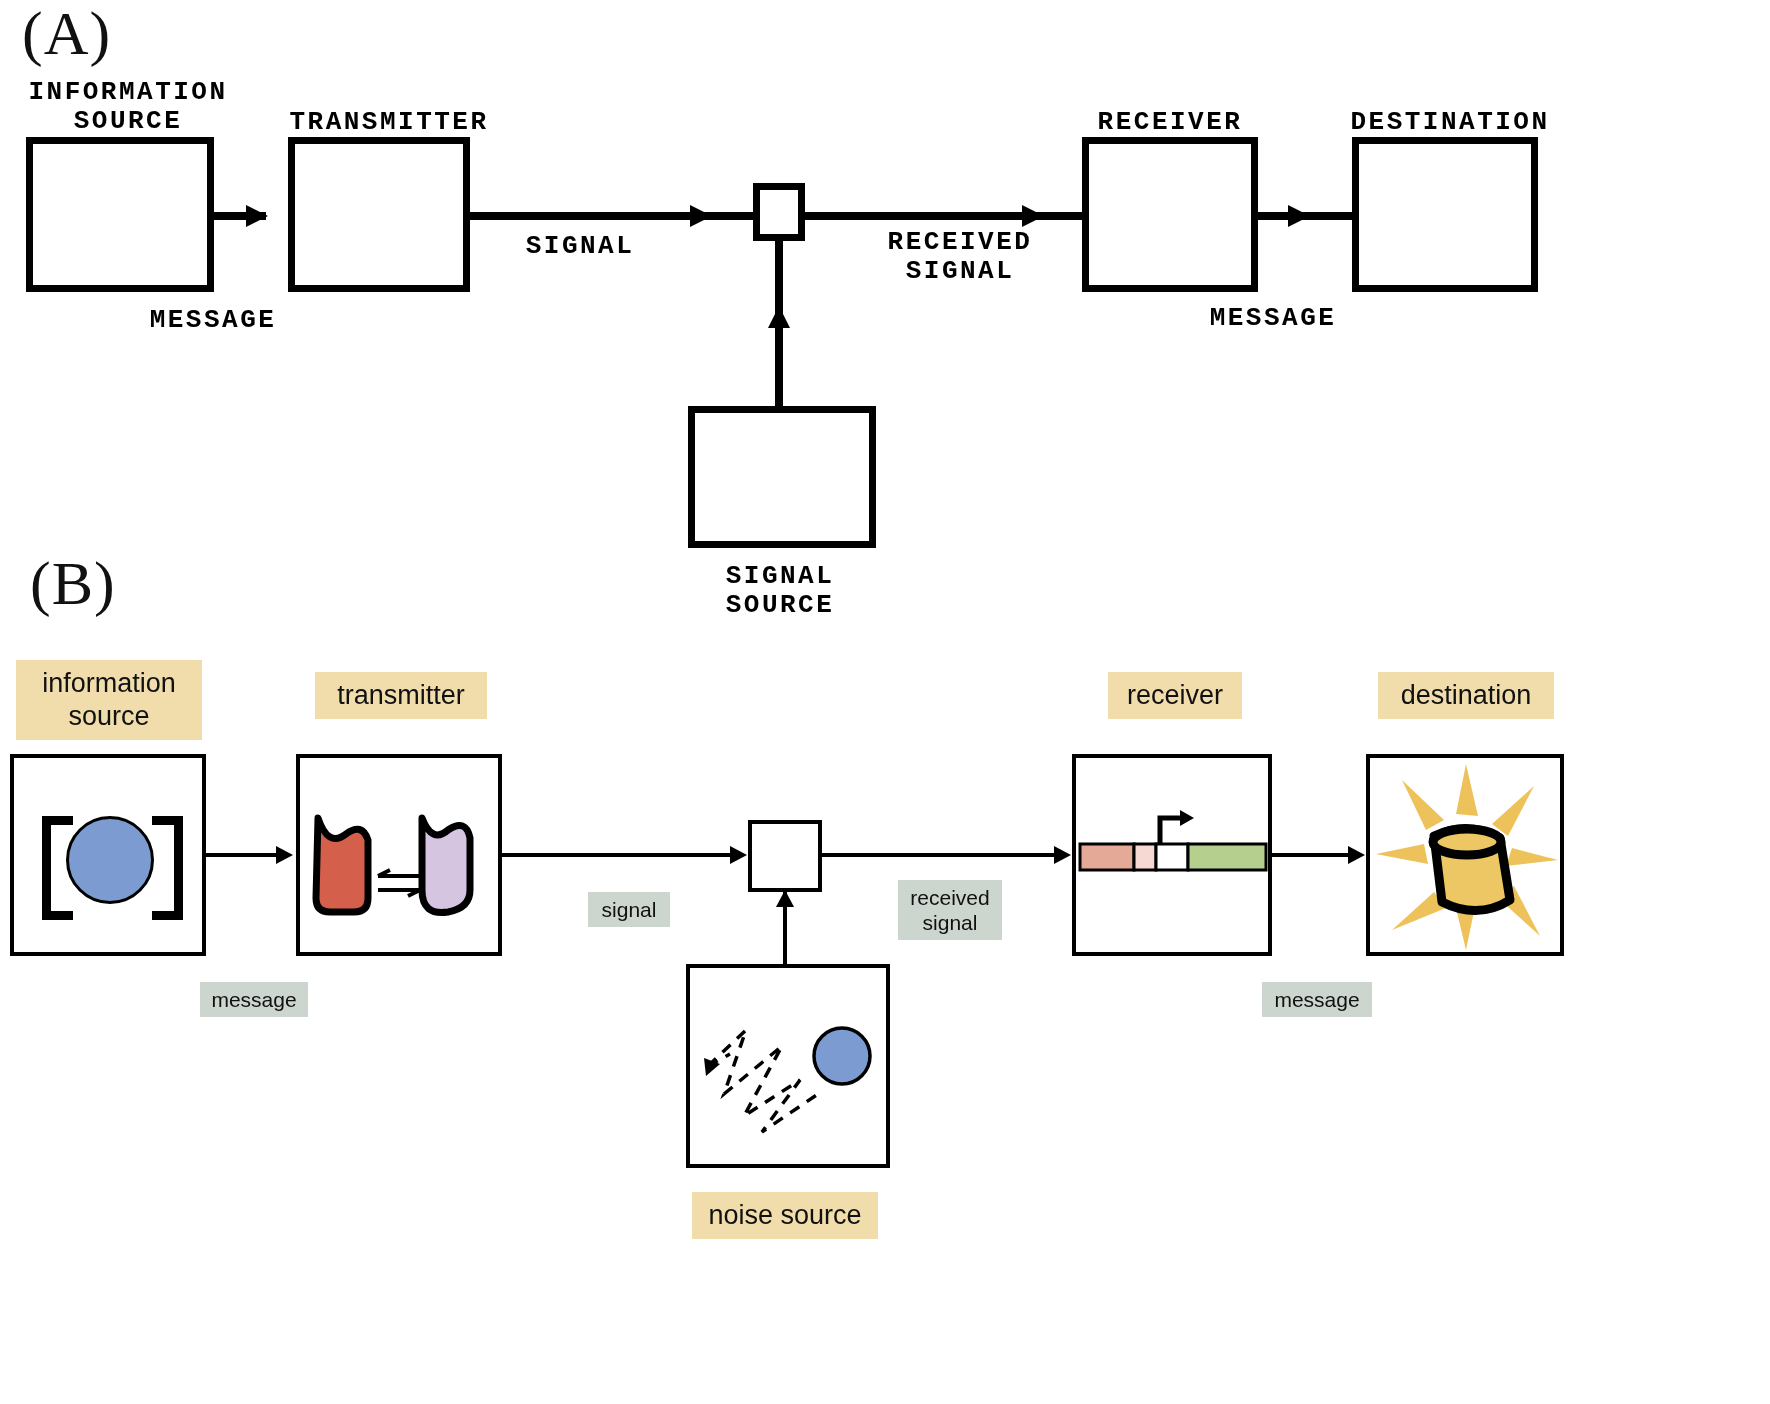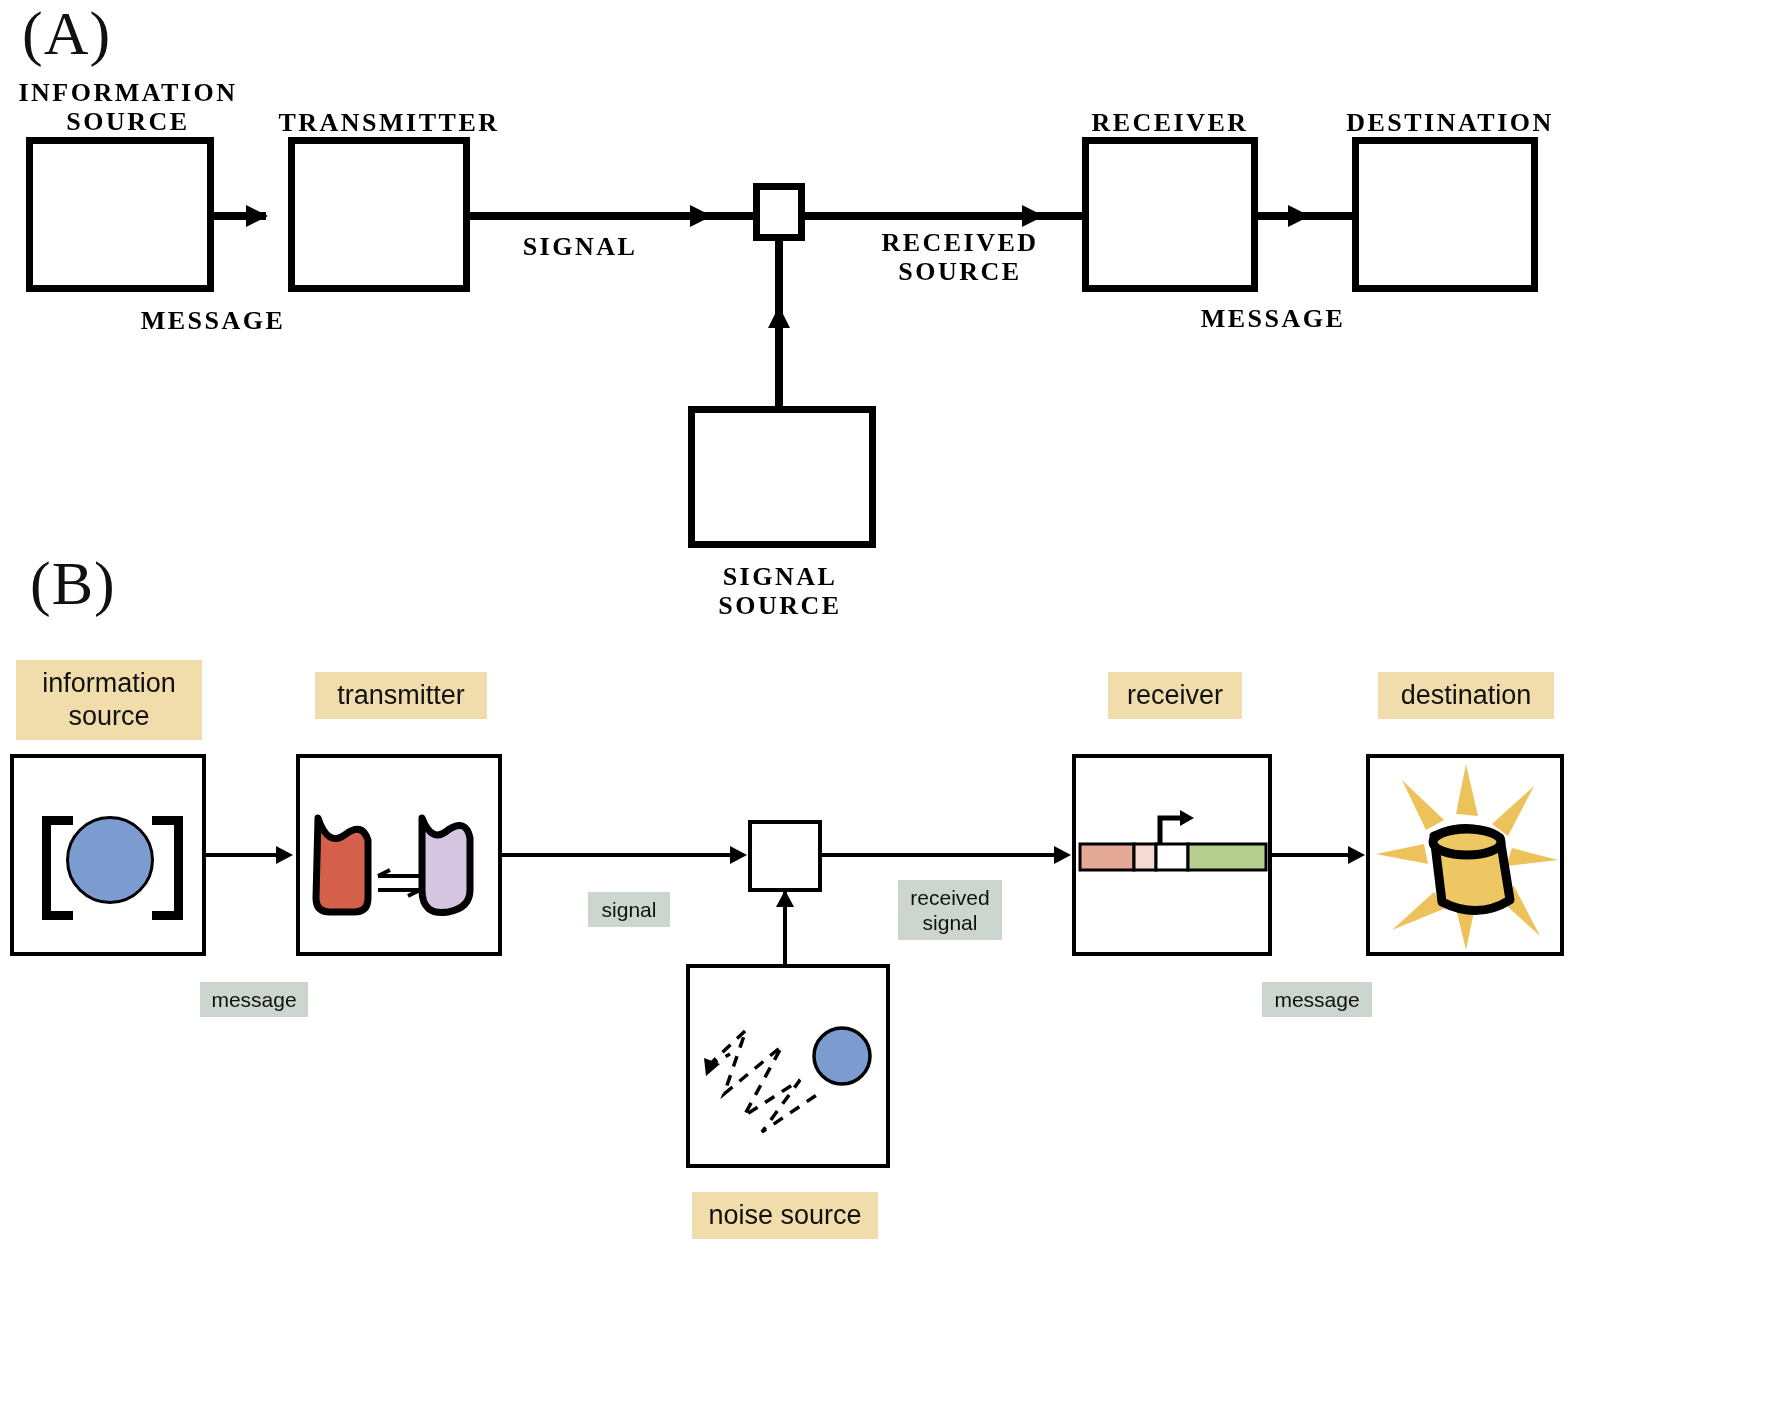--- a/index.html
+++ b/index.html
@@ -2,21 +2,21 @@
 <html><head>
 <meta charset="utf-8">
 <style>
   html,body{margin:0;padding:0;background:#fff;}
   body{width:1770px;height:1404px;position:relative;
        font-family:"Liberation Sans", sans-serif;overflow:hidden;}
   .panel-letter{position:absolute;font-family:"Liberation Serif",serif;
        font-size:62px;color:#111;letter-spacing:1px;}
   
   .a-box{position:absolute;border:7px solid #000;background:#fff;box-sizing:border-box;}
-  .a-label{position:absolute;font-family:Liberation Serif, serif;font-weight:700;
+  .a-label{position:absolute;font-family:Liberation Mono, monospace;font-weight:700;
        font-size:26px;letter-spacing:2.5px;color:#000;text-align:center;line-height:1.12;
        white-space:pre;}
   .a-line{position:absolute;background:#000;}
   .a-arrow-r{position:absolute;width:0;height:0;border-left:22px solid #000;
        border-top:11px solid transparent;border-bottom:11px solid transparent;}
   .a-arrow-u{position:absolute;width:0;height:0;border-bottom:22px solid #000;
        border-left:11px solid transparent;border-right:11px solid transparent;}
   
   .b-box{position:absolute;border:4px solid #000;background:#fff;box-sizing:border-box;}
   .b-tag{position:absolute;background:#f1dcab;color:#111;font-size:27px;
@@ -60,21 +60,21 @@
 <div class="a-arrow-r" style="left:1022px;top:205px;"></div>
 
 <div class="a-line" style="left:1258px;top:212px;width:96px;height:8px;"></div>
 <div class="a-arrow-r" style="left:1288px;top:205px;"></div>
 
 <div class="a-line" style="left:775px;top:241px;width:8px;height:168px;"></div>
 <div class="a-arrow-u" style="left:768px;top:306px;"></div>
 
 <div class="a-label" style="left:460px;top:232px;width:240px;">SIGNAL</div>
 <div class="a-label" style="left:855px;top:228px;width:210px;">RECEIVED
-SOURCE</div>
+SIGNAL</div>
 <div class="a-label" style="left:48px;top:306px;width:330px;">MESSAGE</div>
 <div class="a-label" style="left:1108px;top:304px;width:330px;">MESSAGE</div>
 <div class="a-label" style="left:660px;top:562px;width:240px;">SIGNAL
 SOURCE</div>
 
 <div class="panel-letter" style="left:30px;top:548px;">(B)</div>
 
 <div class="b-tag" style="left:16px;top:660px;width:186px;">information
 source</div>
 <div class="b-tag" style="left:315px;top:672px;width:172px;">transmitter</div>

